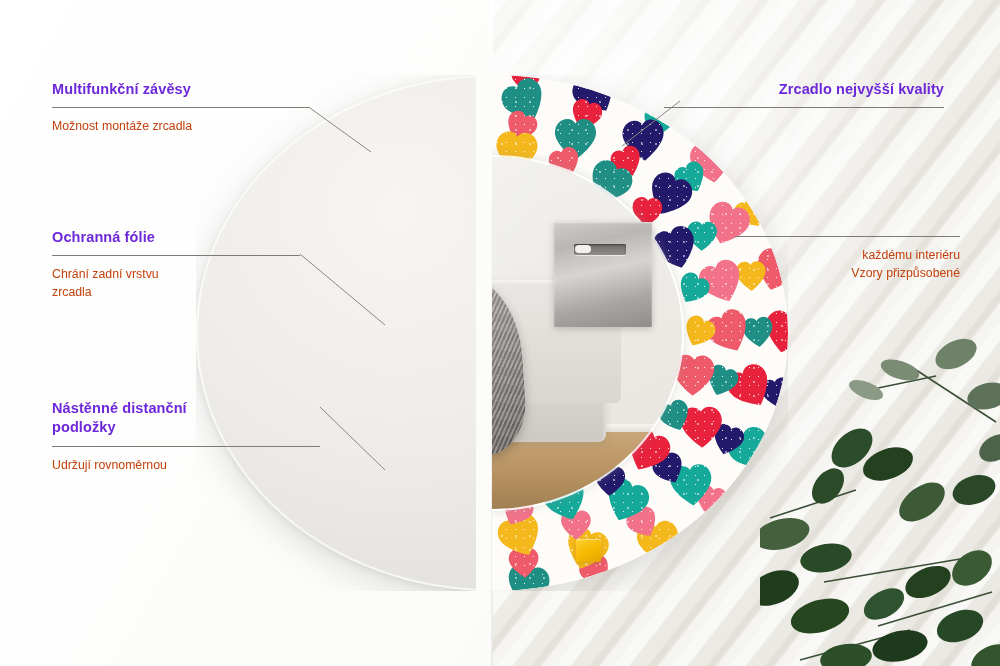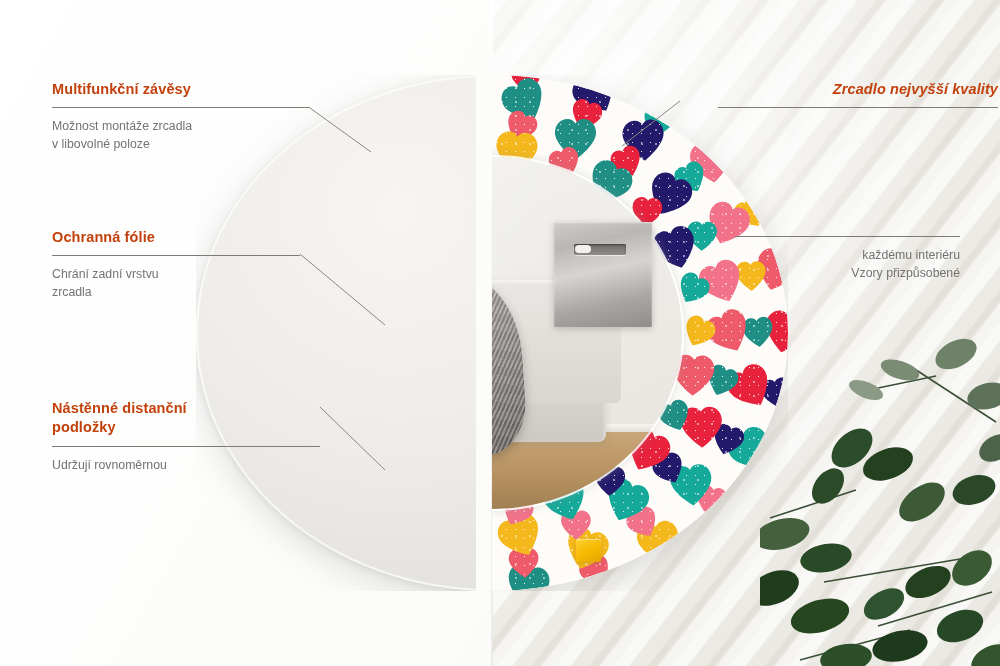--- a/index.html
+++ b/index.html
@@ -122,23 +122,23 @@
     box-shadow:0 2px 4px rgba(150,115,0,0.3), inset 0 1px 1px rgba(255,255,255,0.5);}
 
   
   .leaves{position:absolute;left:760px;top:330px;width:240px;height:336px;pointer-events:none;}
   .leaves svg{width:100%;height:100%;display:block;}
 
   
   .callout{position:absolute;}
   .callout.left{text-align:left;}
   .callout.right{text-align:right;}
-  .c-title{font-size:14.5px;font-weight:bold;color:#c2410c;letter-spacing:0.1px;line-height:1.34;margin:0;}
+  .c-title{font-size:14.5px;font-weight:bold;color:#6d28d9;letter-spacing:0.1px;line-height:1.34;margin:0;}
   .c-rule{height:1px;background:#7d7b77;margin:8px 0 10px 0;}
-  .c-body{font-size:12.3px;color:#737373;line-height:1.44;margin:0;font-weight:400;}
+  .c-body{font-size:12.3px;color:#c2410c;line-height:1.44;margin:0;font-weight:400;}
 
   .connectors{position:absolute;left:0;top:0;width:1000px;height:666px;pointer-events:none;}
 </style>
 </head>
 <body>
 
 <div id="stage">
 
   <div class="bg-left"></div>
   <div class="bg-right"></div>
@@ -488,39 +488,38 @@
       <path d="M300 254 L385 325"></path>
       <path d="M320 407 L385 470"></path>
       <path d="M680 101 L622 146"></path>
     </g>
   </svg>
 
   <div class="callout left" style="left:52px;top:80px;width:258px;">
     <p class="c-title">Multifunkční závěsy</p>
     <div class="c-rule"></div>
     <p class="c-body">Možnost montáže zrcadla</p>
-    <p class="c-body">v libovolné poloze</p>
   </div>
 
   <div class="callout left" style="left:52px;top:228px;width:248px;">
     <p class="c-title">Ochranná fólie</p>
     <div class="c-rule"></div>
     <p class="c-body">Chrání zadní vrstvu</p>
     <p class="c-body">zrcadla</p>
   </div>
 
   <div class="callout left" style="left:52px;top:356px;width:268px;margin-top:43px;">
     <p class="c-title">Nástěnné distanční</p>
     <p class="c-title">podložky</p>
     <div class="c-rule"></div>
     <p class="c-body">Udržují rovnoměrnou</p>
   </div>
 
 
-  <div class="callout right" style="left:718px;top:80px;width:280px;font-style:italic;">
+  <div class="callout right" style="left:664px;top:80px;width:280px;">
     <p class="c-title">Zrcadlo nejvyšší kvality</p>
     <div class="c-rule"></div>
   </div>
 
   <div class="callout right" style="left:735px;top:228px;width:225px;">
     <div class="c-rule"></div>
     <p class="c-body">každému interiéru</p>
     <p class="c-body">Vzory přizpůsobené</p>
   </div>
 

